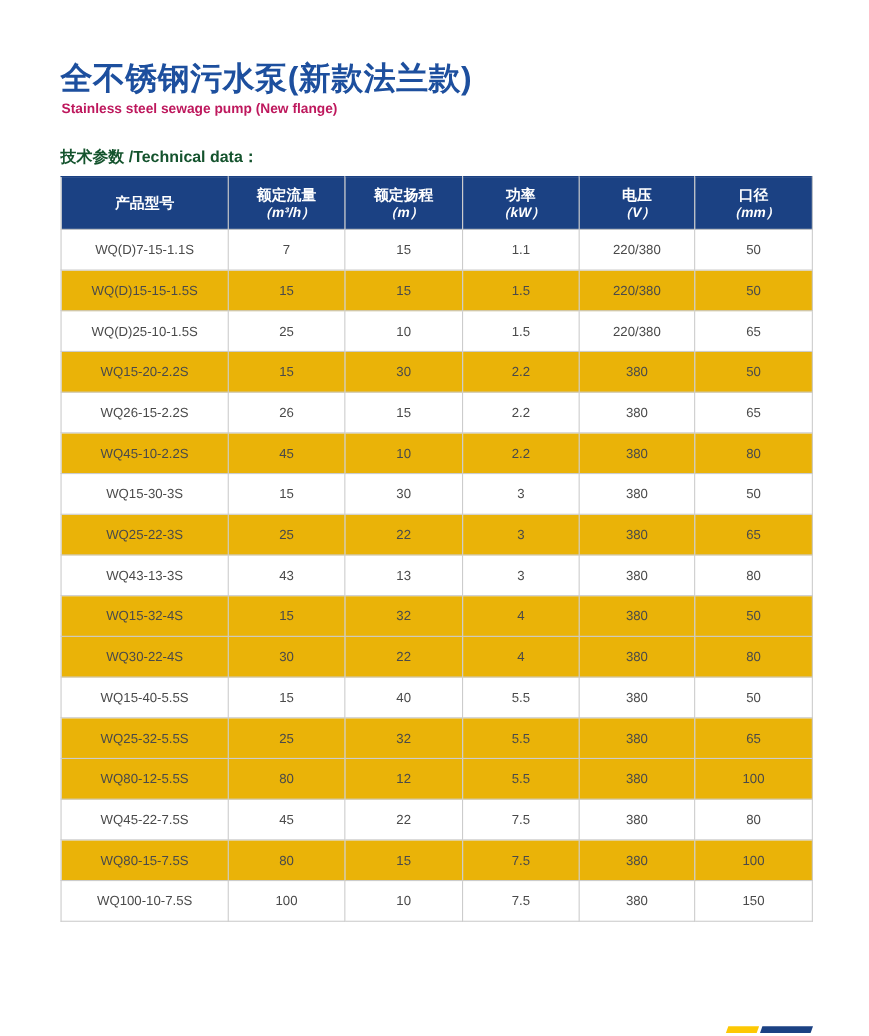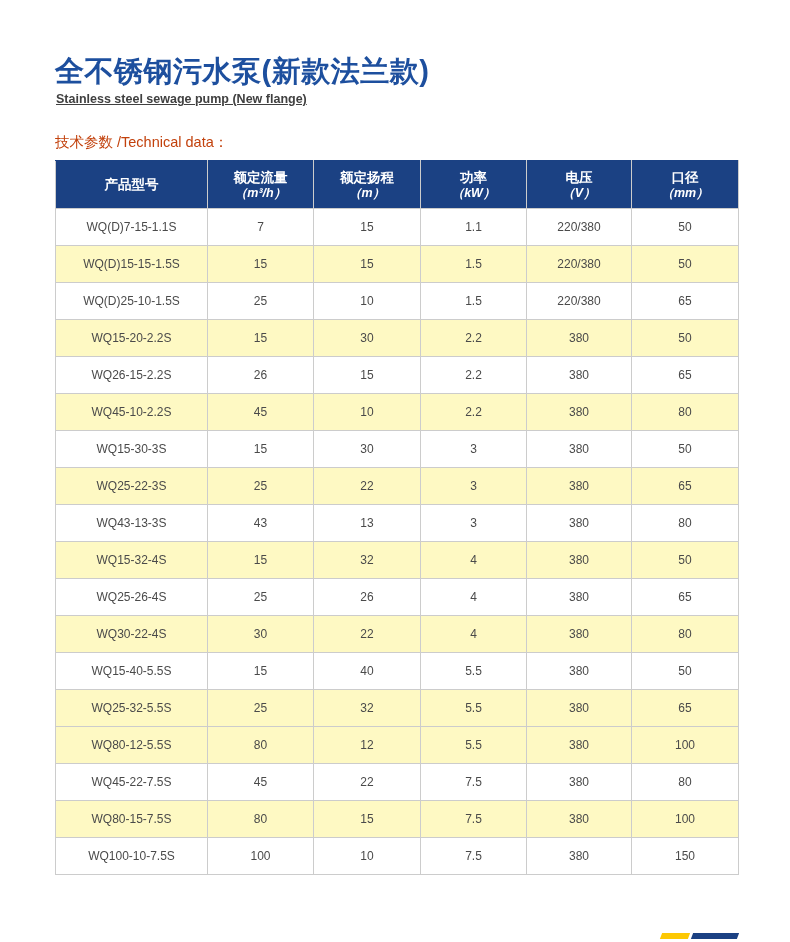--- a/index.html
+++ b/index.html
@@ -24,31 +24,31 @@
     color: #1d4f9e;
     letter-spacing: 0.5px;
     white-space: nowrap;
   }
   .subtitle {
     position: absolute;
     left: 56px;
     top: 92px;
     font-size: 12.5px;
     font-weight: bold;
-    color: #404040;
+    color: #be185d;
     white-space: nowrap;
-    text-decoration: underline;
   }
   .section-label {
     position: absolute;
     left: 55px;
     top: 133px;
     font-size: 14.5px;
-    color: #c2410c;
+    color: #14532d;
     white-space: nowrap;
+    font-weight: bold;
   }
   .spec-table {
     position: absolute;
     left: 55px;
     top: 160px;
     width: 683px;
     border-collapse: collapse;
     table-layout: fixed;
   }
   .spec-table th {
@@ -75,21 +75,21 @@
     height: 36px;
     padding: 0;
     text-align: center;
     vertical-align: middle;
     font-size: 12px;
     color: #4a4a4a;
     border: 1px solid #cccccc;
     background: #ffffff;
   }
   .spec-table tr.alt td {
-    background: #fef9c3;
+    background: #eab308;
   }
   .footer-deco {
     position: absolute;
     top: 933px;
     height: 6px;
   }
   .deco-yellow {
     left: 661px;
     width: 28px;
     background: #fdc803;
@@ -223,28 +223,20 @@
           <td>80</td>
         </tr>
         <tr class="alt">
           <td>WQ15-32-4S</td>
           <td>15</td>
           <td>32</td>
           <td>4</td>
           <td>380</td>
           <td>50</td>
         </tr>
-        <tr>
-          <td>WQ25-26-4S</td>
-          <td>25</td>
-          <td>26</td>
-          <td>4</td>
-          <td>380</td>
-          <td>65</td>
-        </tr>
         <tr class="alt">
           <td>WQ30-22-4S</td>
           <td>30</td>
           <td>22</td>
           <td>4</td>
           <td>380</td>
           <td>80</td>
         </tr>
         <tr>
           <td>WQ15-40-5.5S</td>

